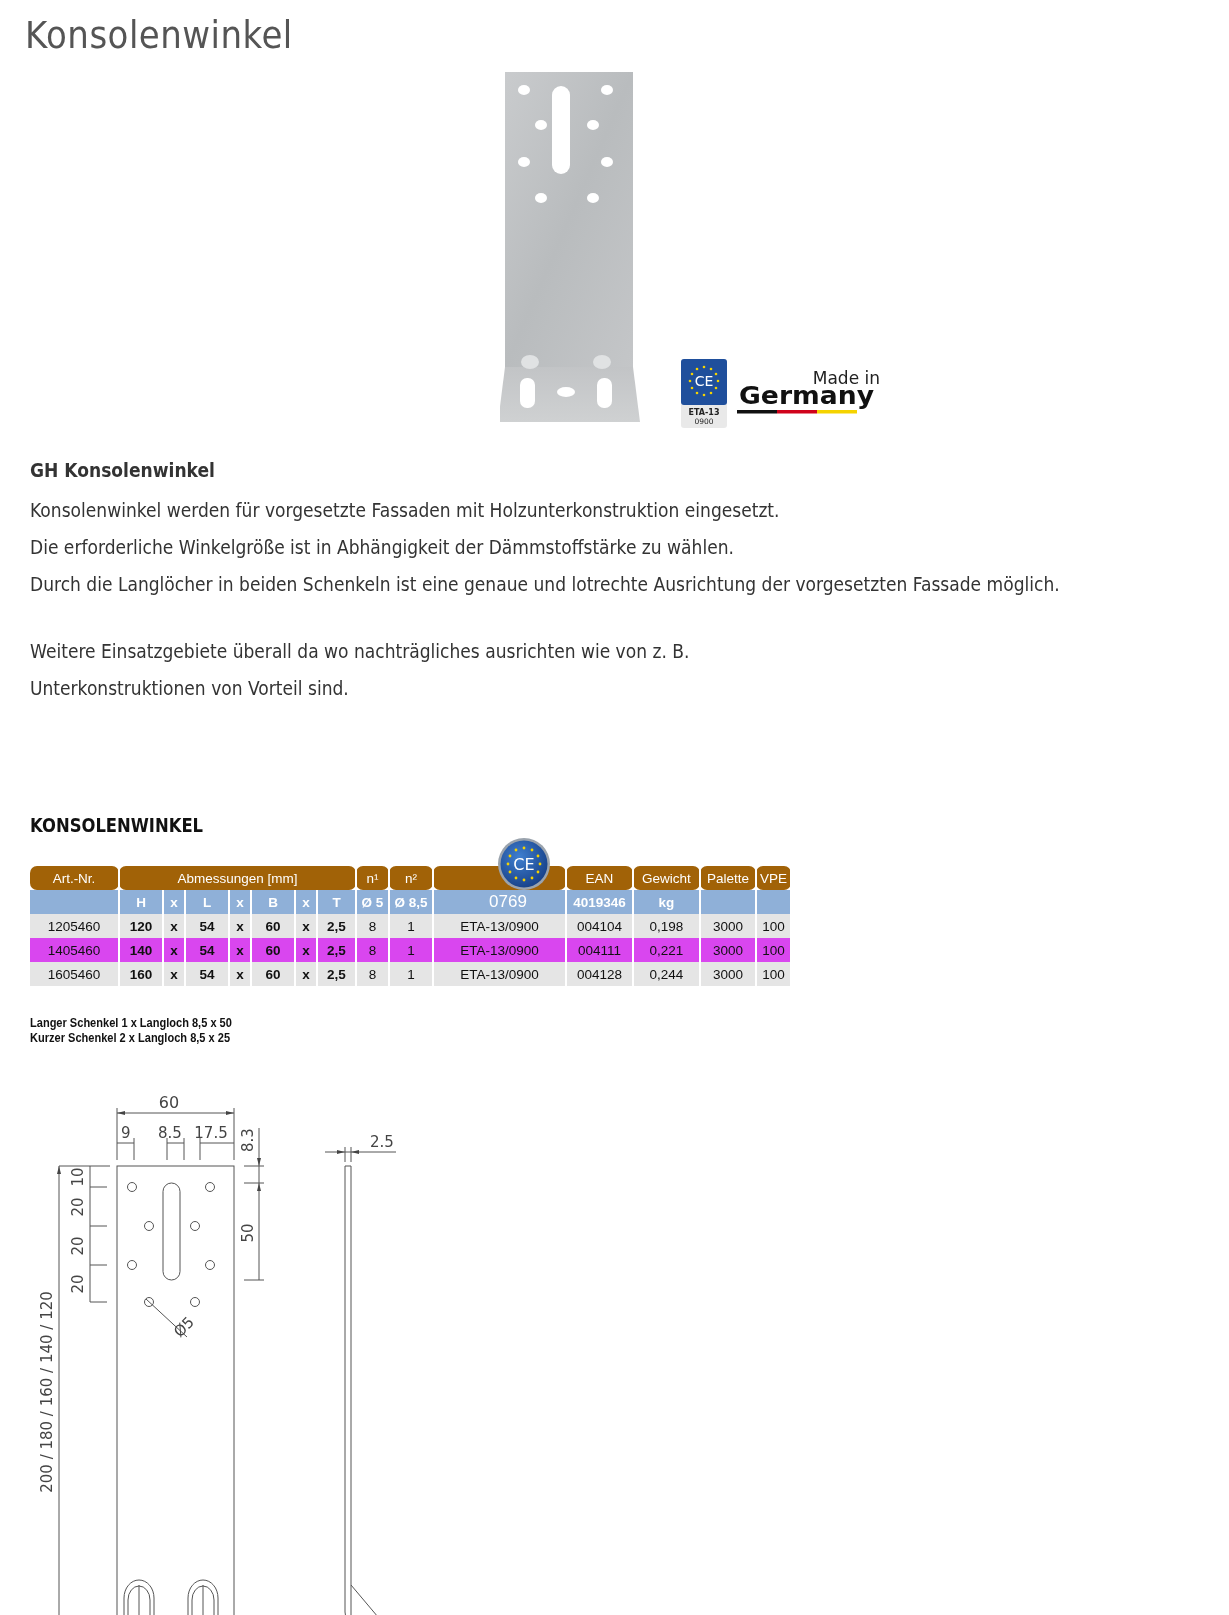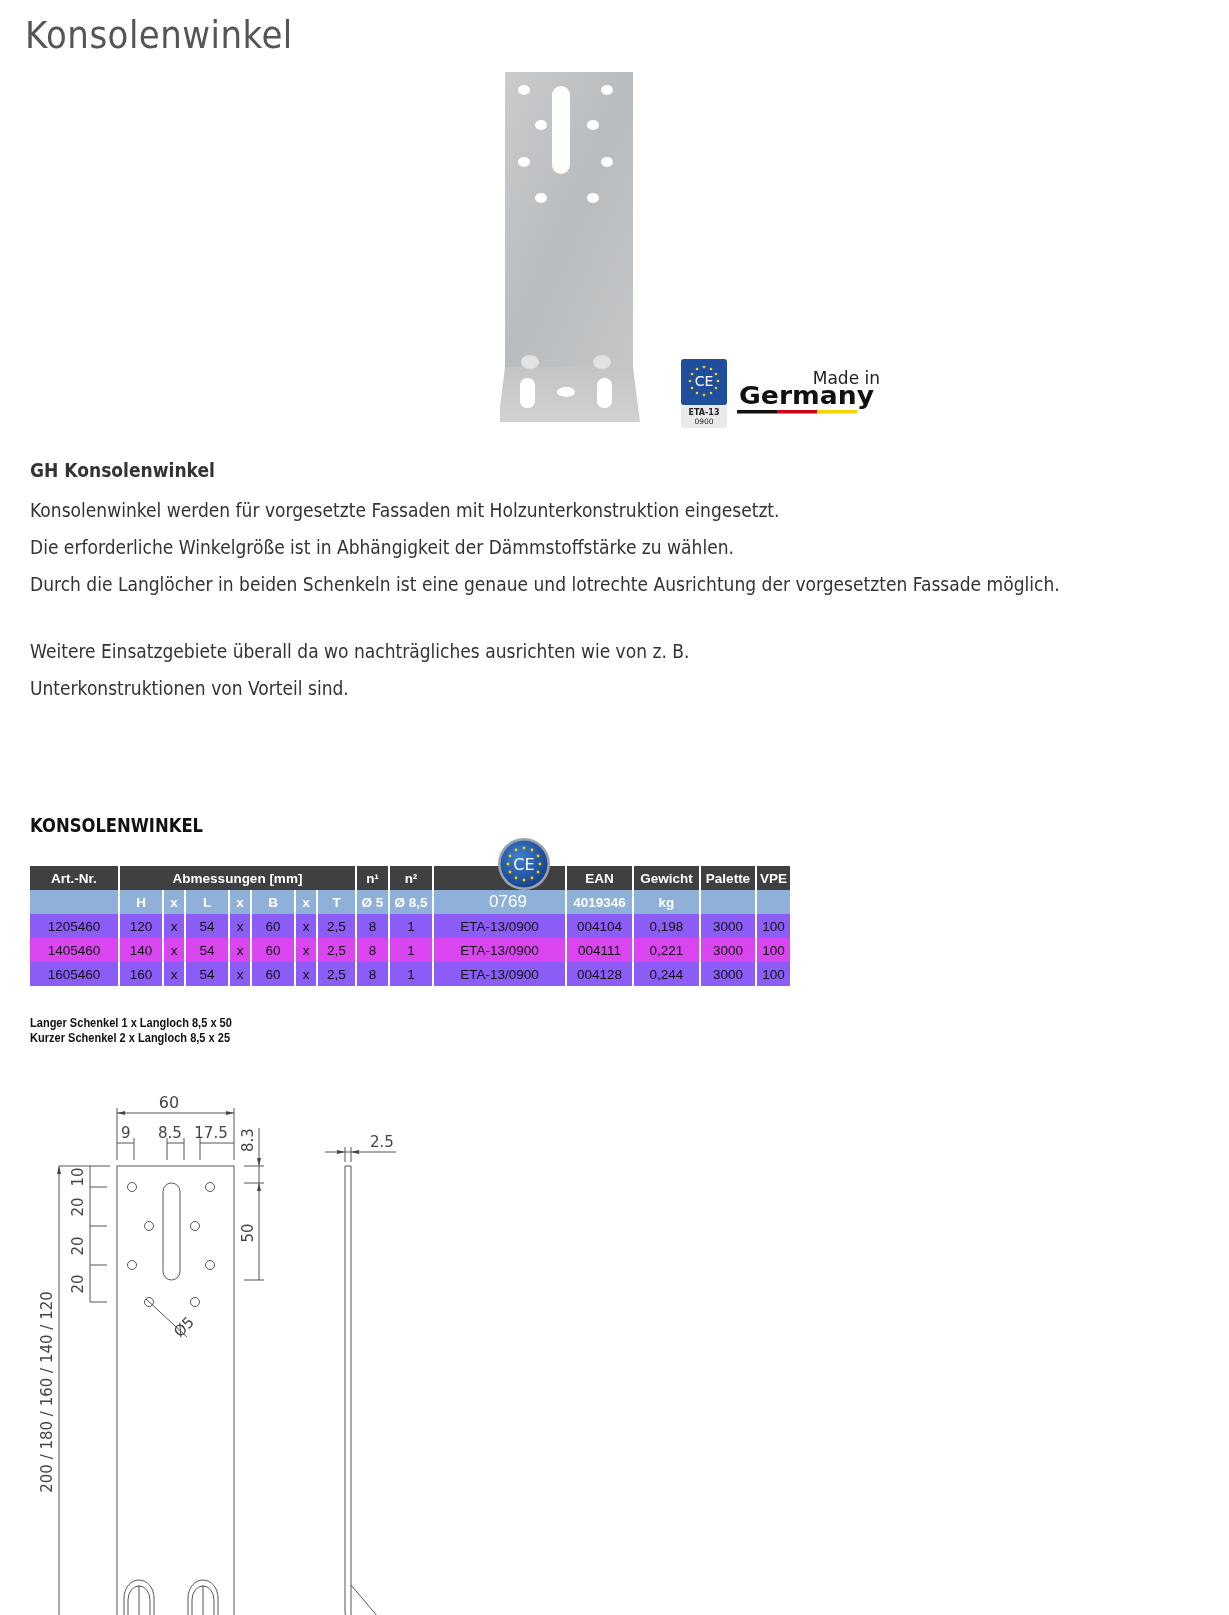--- a/index.html
+++ b/index.html
@@ -13,26 +13,26 @@
   .badge-germany { position: absolute; left: 737px; top: 370px; width: 145px; height: 48px; }
   .sub-title { position: absolute; left: 30px; top: 459px; font-size: 19px; font-weight: bold; color: #333;
          margin: 0; transform: scaleX(0.9); transform-origin: left; }
   .desc { position: absolute; left: 30px; font-size: 19px; color: #333; margin: 0; white-space: nowrap;
          transform: scaleX(0.9); transform-origin: left; }
   .table-title { position: absolute; left: 30px; top: 813px; font-size: 20px; font-weight: bold; color: #111;
          margin: 0; transform: scaleX(0.82); transform-origin: left; }
   table.spec { position: absolute; left: 30px; top: 866px; border-collapse: collapse;
          font-family: "Liberation Sans", sans-serif; font-size: 13.5px; }
   table.spec td, table.spec th { border-right: 2px solid #fff; padding: 0; text-align: center; height: 24px; white-space: nowrap; }
-  table.spec tr.h1 th { background: #404040; color: #fff; font-weight: bold; height: 24px; }
+  table.spec tr.h1 th { background: #a16207; color: #fff; font-weight: normal; height: 24px; border-radius: 7px; }
   table.spec tr.h2 td { background: #8fb0d8; color: #fff; font-weight: bold; height: 24px; }
   table.spec tr.h2 td.code { font-weight: normal; font-size: 17px; padding-left: 17px; }
-  table.spec tr.row-a td { background: #8b5cf6; color: #111; }
+  table.spec tr.row-a td { background: #e5e5e5; color: #111; }
   table.spec tr.row-b td { background: #d946ef; color: #111; }
-  table.spec td.b { font-weight: normal; }
+  table.spec td.b { font-weight: bold; }
   .ce-seal { position: absolute; left: 496px; top: 836px; width: 56px; height: 56px; }
   .footnote { position: absolute; left: 30px; font-family: "Liberation Sans", sans-serif; font-weight: bold;
          font-size: 12px; color: #111; margin: 0; transform: scaleX(0.92); transform-origin: left; }
   .drawing { position: absolute; left: 0; top: 1080px; width: 480px; height: 535px; }
   .drawing text { font-family: "DejaVu Sans", sans-serif; fill: #444; }
 </style>
 </head>
 <body>
 
 <h1 class="page-title">Konsolenwinkel</h1>

